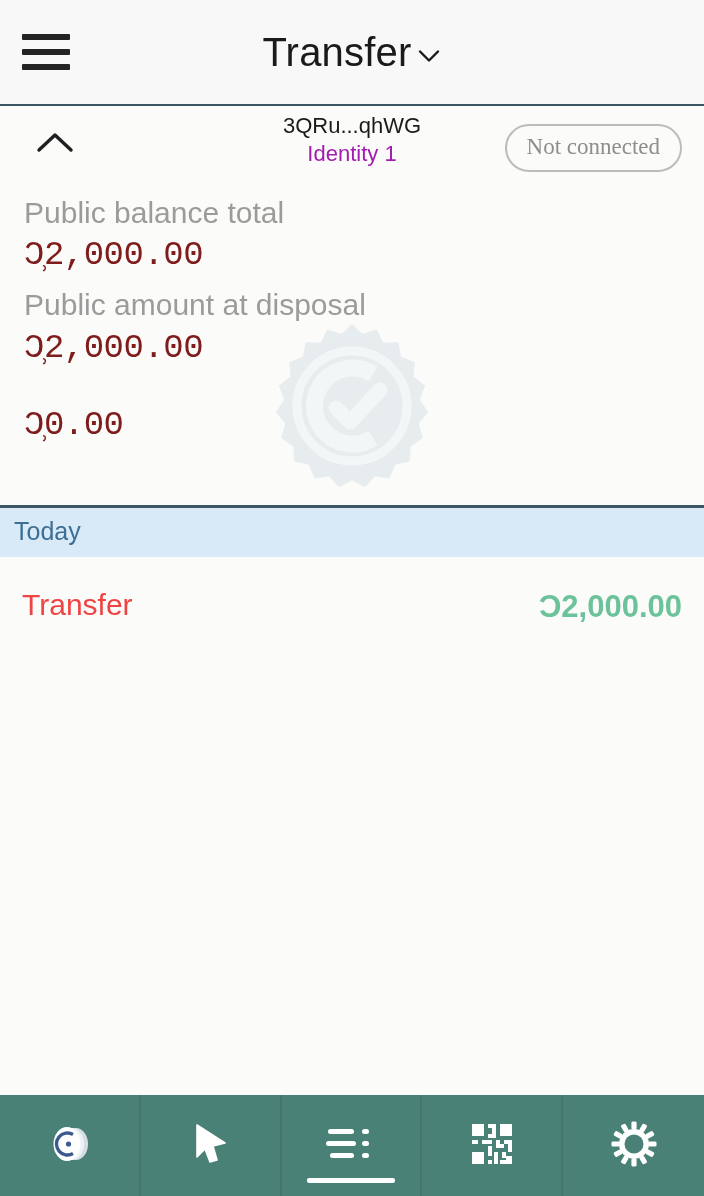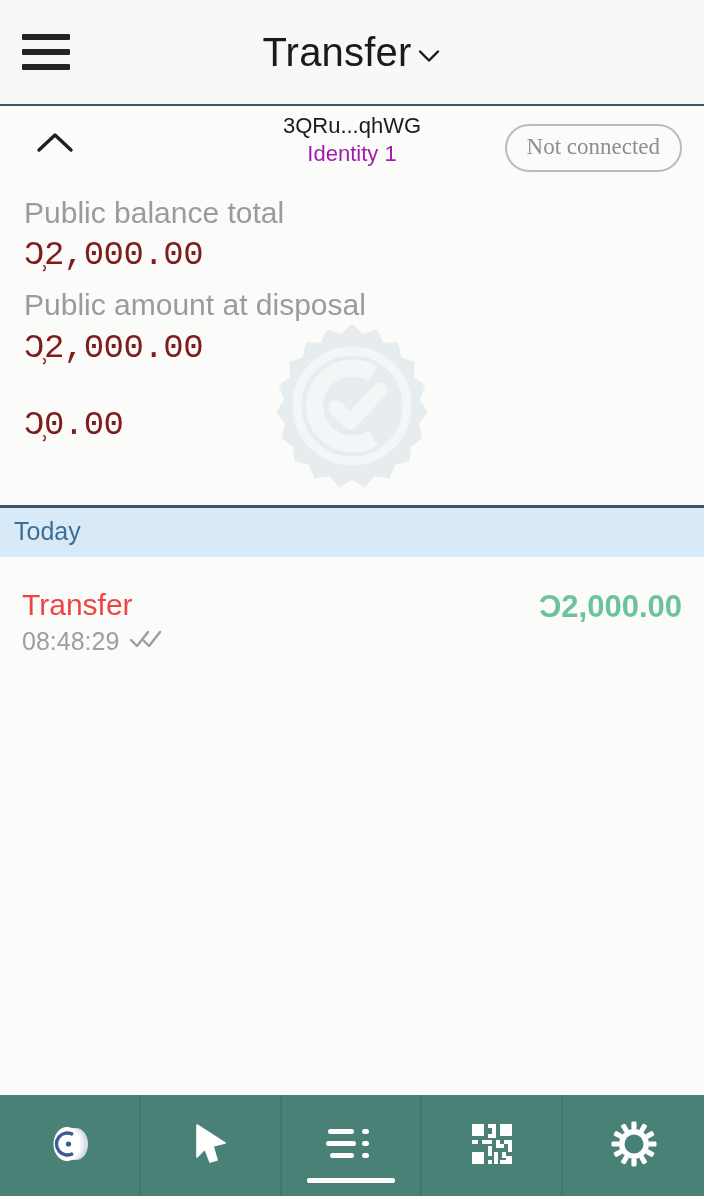--- a/index.html
+++ b/index.html
@@ -325,29 +325,20 @@
     </div>
   </div>
 
   <div class="tx-area">
     <div class="day-header">Today</div>
 
     <div class="tx-list">
       <div class="tx-row">
         <div class="tx-left">
           <div class="tx-title">Transfer</div>
-          <div class="tx-sub">
-            <span class="tx-time">08:48:29</span>
-            <span>
-              <svg width="34" height="20" viewBox="0 0 34 20">
-                <path d="M2 11 L8 17 L19 3" fill="none" stroke="#9e9e9e" stroke-width="2.4" stroke-linecap="round" stroke-linejoin="round"></path>
-                <path d="M14 11 L20 17 L31 3" fill="none" stroke="#9e9e9e" stroke-width="2.4" stroke-linecap="round" stroke-linejoin="round"></path>
-              </svg>
-            </span>
-          </div>
         </div>
         <div class="tx-amount">Ɔ2,000.00</div>
       </div>
     </div>
   </div>
 
   <div class="bottomnav">
 
     <div class="nav-item">
       <span class="nav-icon">

